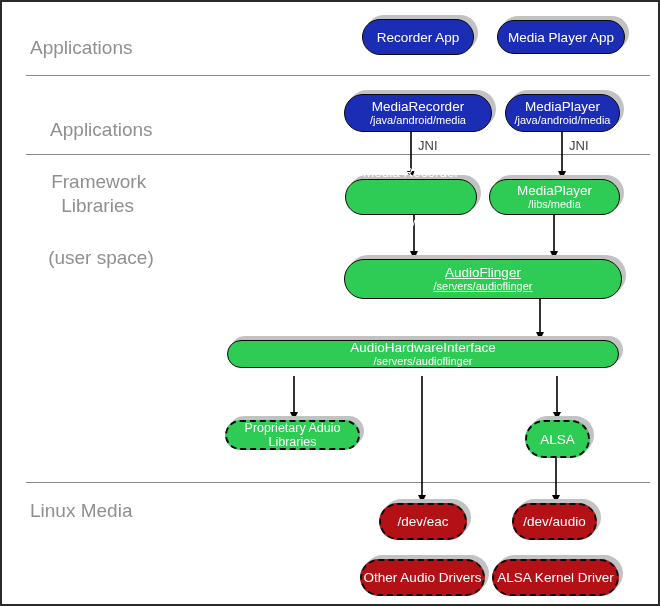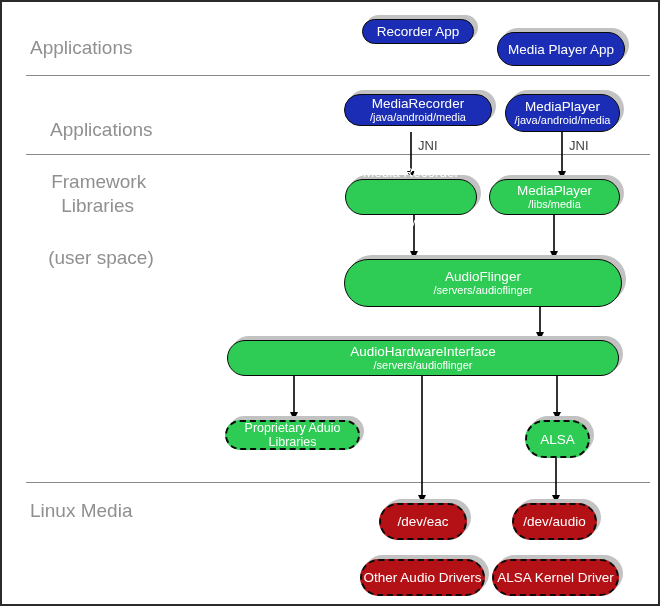--- a/index.html
+++ b/index.html
@@ -82,49 +82,49 @@
     <line x1="555" y1="374" x2="555" y2="411"></line>
     <polygon points="551,410 559,410 555,418"></polygon>
 
     <line x1="554" y1="456" x2="554" y2="494"></line>
     <polygon points="550,493 558,493 554,501"></polygon>
   </svg>
 
   <span class="jni" style="left:416px;top:136px;">JNI</span>
   <span class="jni" style="left:567px;top:136px;">JNI</span>
 
-  <div class="node blue" style="left:360px;top:17px;width:112px;height:25px;">
+  <div class="node blue" style="left:360px;top:17px;width:112px;height:36px;">
     <span class="title">Recorder App</span>
   </div>
-  <div class="node blue" style="left:495px;top:18px;width:128px;height:34px;margin-top:12px;">
+  <div class="node blue" style="left:495px;top:18px;width:128px;height:34px;">
     <span class="title">Media Player App</span>
   </div>
 
-  <div class="node blue" style="left:342px;top:92px;width:148px;height:32px;">
+  <div class="node blue" style="left:342px;top:92px;width:148px;height:38px;">
     <span class="title">MediaRecorder</span>
     <span class="subtitle">/java/android/media</span>
   </div>
   <div class="node blue" style="left:503px;top:92px;width:115px;height:38px;">
     <span class="title">MediaPlayer</span>
     <span class="subtitle">/java/android/media</span>
   </div>
 
   <div class="node green" style="left:343px;top:177px;width:132px;height:36px;gap:36px;">
     <span class="title">Media Recorder</span>
     <span class="subtitle">/extlibs/pv/android</span>
   </div>
   <div class="node green" style="left:487px;top:177px;width:131px;height:36px;">
     <span class="title">MediaPlayer</span>
     <span class="subtitle">/libs/media</span>
   </div>
-  <div class="node green" style="left:342px;top:257px;width:278px;height:48px;">
+  <div class="node green" style="left:342px;top:257px;width:278px;height:40px;text-decoration:underline;">
     <span class="title">AudioFlinger</span>
     <span class="subtitle">/servers/audioflinger</span>
   </div>
-  <div class="node green" style="left:225px;top:338px;width:392px;height:36px;">
+  <div class="node green" style="left:225px;top:338px;width:392px;height:28px;">
     <span class="title">AudioHardwareInterface</span>
     <span class="subtitle">/servers/audioflinger</span>
   </div>
   <div class="node green dashed" style="left:223px;top:418px;width:135px;height:30px;">
     <span class="title" style="font-size:12.5px;line-height:14px;">Proprietary Aduio</span>
     <span class="line2" style="font-size:12.5px;line-height:14px;">Libraries</span>
   </div>
   <div class="node green dashed" style="left:523px;top:418px;width:65px;height:38px;">
     <span class="title">ALSA</span>
   </div>

